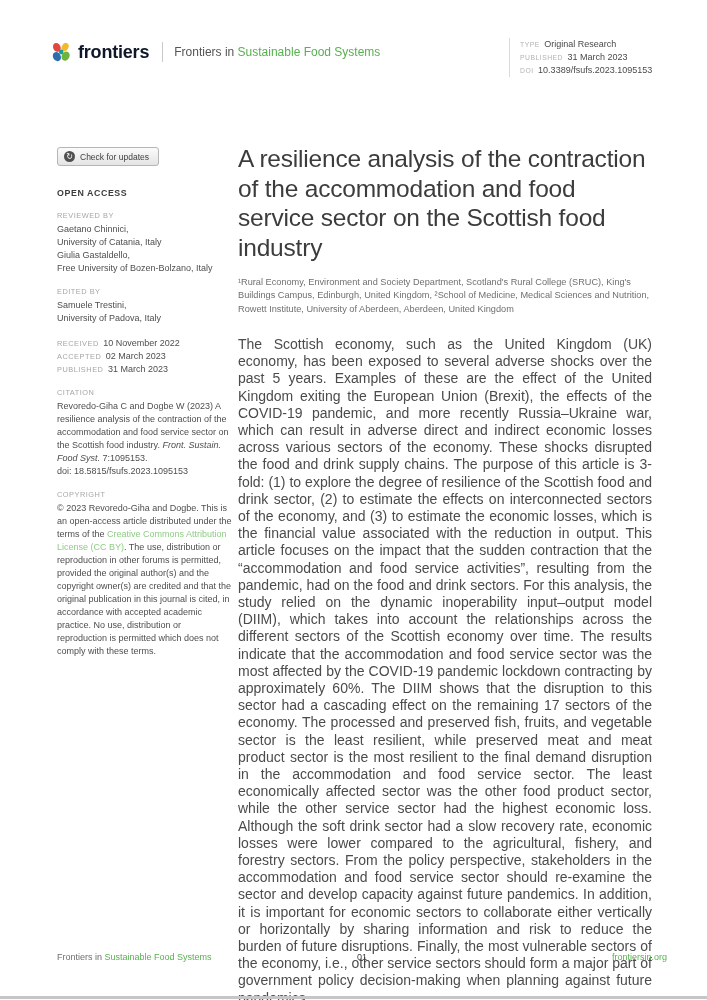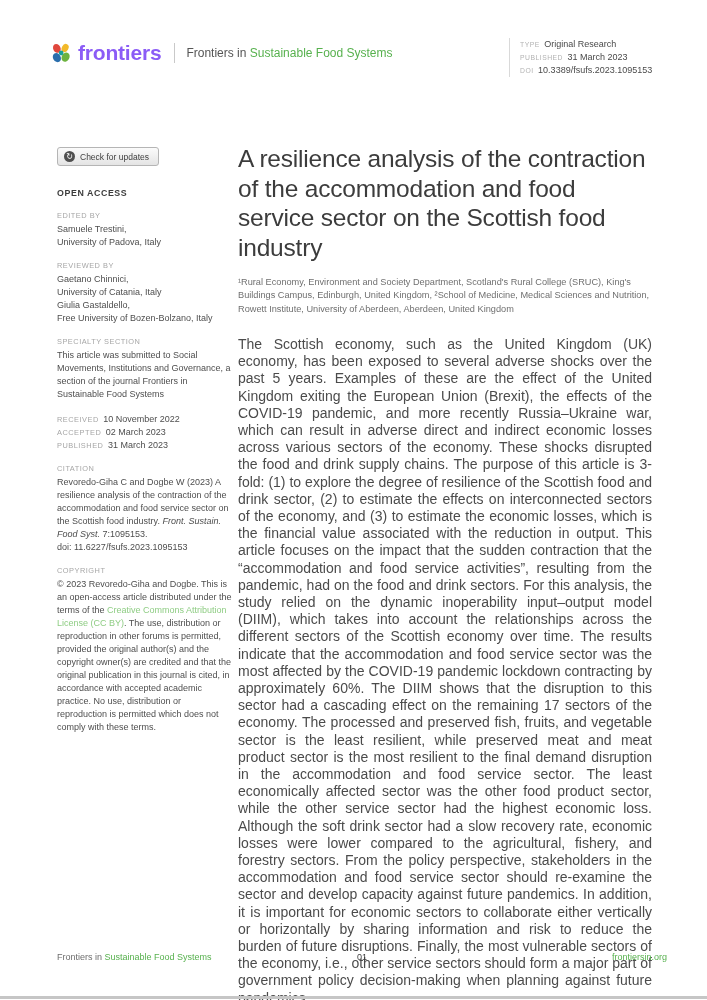--- a/index.html
+++ b/index.html
@@ -4,21 +4,21 @@
 <style>
   * { margin:0; padding:0; box-sizing:border-box; }
   html,body { background:#ffffff; }
   body { font-family:"Liberation Sans","DejaVu Sans",sans-serif; color:#4b4b4b; }
   #page { position:relative; width:707px; height:1000px; background:#fff; overflow:hidden; }
 
   
   .header { position:absolute; top:38px; left:50px; width:617px; display:flex; justify-content:space-between; align-items:flex-start; }
   .logo-group { display:flex; align-items:center; margin-top:3px; }
   .logo-icon { width:22px; height:22px; margin-right:6px; }
-  .logo-text { font-size:21px; font-weight:bold; color:#8b5cf6; letter-spacing:-0.2px; }
+  .logo-text { font-size:18px; font-weight:bold; color:#0f172a; letter-spacing:-0.2px; }
   .header-sep { display:inline-block; width:1px; height:20px; background:#c9c9c9; margin:0 11px 0 13px; }
   .journal-line { font-size:12px; color:#555; }
   .green { color:#57b14e; }
   .header-meta { border-left:1px solid #d9d9d9; padding-left:10px; width:158px; }
   .meta-row { font-size:9px; color:#4a4a4a; line-height:13px; white-space:nowrap; }
   .meta-label { font-size:6.8px; color:#b2b2b2; letter-spacing:0.5px; margin-right:2px; }
 
   
   .sidebar { position:absolute; top:145px; left:57px; width:176px; }
   .check-btn { display:inline-flex; align-items:center; gap:5px; border:1px solid #b5b5b5; border-radius:3px;
@@ -80,48 +80,44 @@
 
   <div class="sidebar">
     <div class="check-btn">
       <span class="crossmark">↻</span>
       <span>Check for updates</span>
     </div>
 
     <div class="open-access">OPEN ACCESS</div>
 
     <div class="sb-section">
-      <div class="sb-label">EDITED BY</div>
-      <div class="sb-text">Samuele Trestini,</div>
-      <div class="sb-text">University of Padova, Italy</div>
-    </div>
-
-    <div class="sb-section">
       <div class="sb-label">REVIEWED BY</div>
       <div class="sb-text">Gaetano Chinnici,</div>
       <div class="sb-text">University of Catania, Italy</div>
       <div class="sb-text">Giulia Gastaldello,</div>
       <div class="sb-text">Free University of Bozen-Bolzano, Italy</div>
     </div>
 
+    <div class="sb-section">
+      <div class="sb-label">EDITED BY</div>
+      <div class="sb-text">Samuele Trestini,</div>
+      <div class="sb-text">University of Padova, Italy</div>
+    </div>
 
-    <div class="sb-section">
-      <div class="sb-label">SPECIALTY SECTION</div>
-      <div class="sb-text">This article was submitted to Social Movements, Institutions and Governance, a section of the journal Frontiers in Sustainable Food Systems</div>
-    </div>
+
 
     <div class="sb-section">
       <div class="sb-inline"><span class="sb-label">RECEIVED</span> <span>10 November 2022</span></div>
       <div class="sb-inline"><span class="sb-label">ACCEPTED</span> <span>02 March 2023</span></div>
       <div class="sb-inline"><span class="sb-label">PUBLISHED</span> <span>31 March 2023</span></div>
     </div>
 
     <div class="sb-section">
       <div class="sb-label">CITATION</div>
-      <div class="sb-text"><span>Revoredo-Giha C and Dogbe W (2023) A resilience analysis of the contraction of the accommodation and food service sector on the Scottish food industry.</span> <span class="italic">Front. Sustain. Food Syst.</span><span> 7:1095153.</span><br><span>doi: 11.6227/fsufs.2023.1095153</span></div>
+      <div class="sb-text"><span>Revoredo-Giha C and Dogbe W (2023) A resilience analysis of the contraction of the accommodation and food service sector on the Scottish food industry.</span> <span class="italic">Front. Sustain. Food Syst.</span><span> 7:1095153.</span><br><span>doi: 18.5815/fsufs.2023.1095153</span></div>
     </div>
 
     <div class="sb-section">
       <div class="sb-label">COPYRIGHT</div>
       <div class="sb-text"><span>© 2023 Revoredo-Giha and Dogbe. This is an open-access article distributed under the terms of the </span><span class="cc-link">Creative Commons Attribution License (CC BY)</span><span>. The use, distribution or reproduction in other forums is permitted, provided the original author(s) and the copyright owner(s) are credited and that the original publication in this journal is cited, in accordance with accepted academic practice. No use, distribution or reproduction is permitted which does not comply with these terms.</span></div>
     </div>
   </div>
 
   <div class="main-col">
     <h1 class="title">A resilience analysis of the contraction of the accommodation and food service sector on the Scottish food industry</h1>

